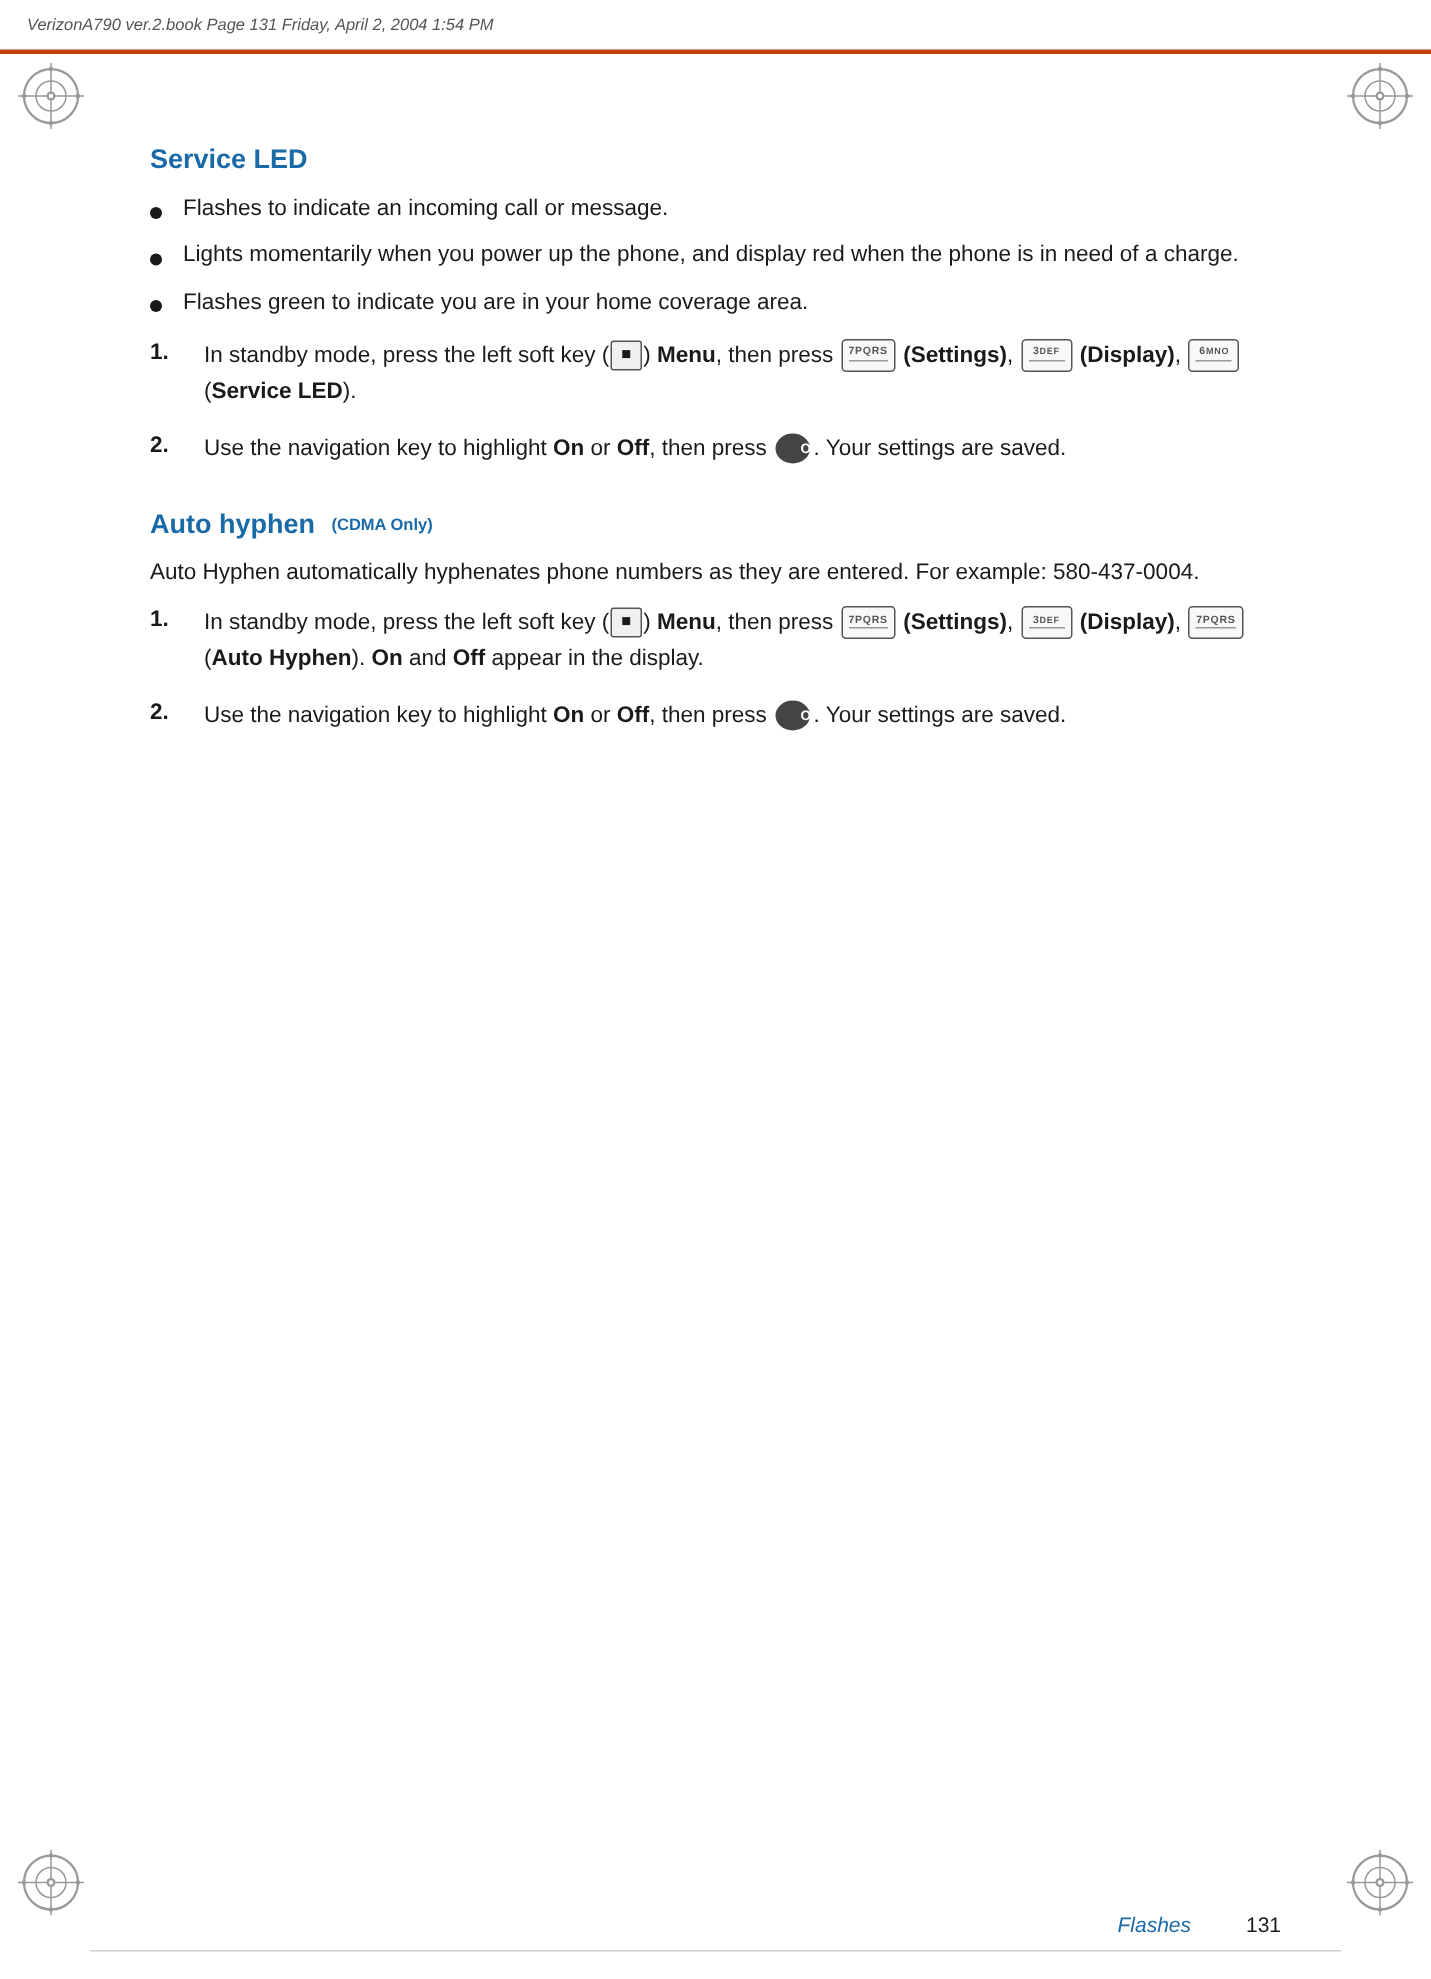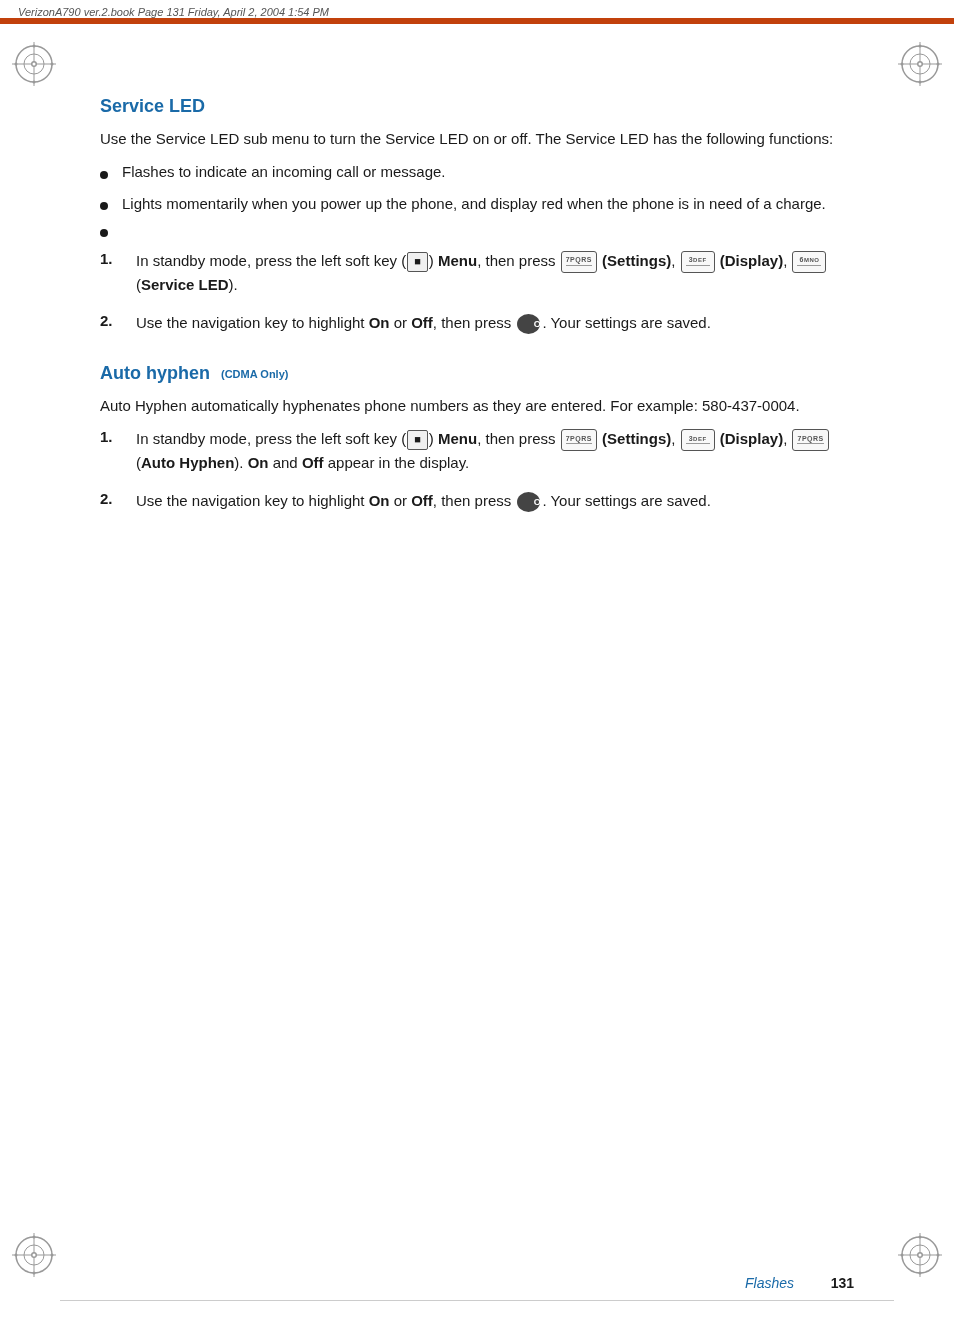--- a/index.html
+++ b/index.html
@@ -13,25 +13,25 @@
       color: #1a1a1a;
       position: relative;
     }
 
     
     .header-bar {
       position: absolute;
       top: 0;
       left: 0;
       right: 0;
-      height: 24px;
+      height: 36px;
       background: #ffffff;
-      border-bottom: 6px solid #c2410c;
+      border-bottom: 3px solid #c2410c;
       display: flex;
-      align-items: flex-end;
+      align-items: center;
       padding: 0 18px;
     }
 
     .header-bar-text {
       font-size: 11px;
       color: #555555;
       font-style: italic;
     }
 
     
@@ -219,21 +219,21 @@
       font-size: 14px;
       color: #1a6aa8;
       font-style: italic;
       position: absolute;
       right: 160px;
       bottom: 0;
     }
 
     .footer-pagenum {
       font-size: 14px;
-      font-weight: bold;
+      font-weight: normal;
       color: #1a1a1a;
       position: absolute;
       right: 100px;
       bottom: 0;
     }
 
     .footer-line {
       position: absolute;
       bottom: 18px;
       left: 60px;
@@ -308,33 +308,33 @@
     <circle cx="4" cy="22" r="1.5" fill="#999"></circle>
     <circle cx="40" cy="22" r="1.5" fill="#999"></circle>
   </svg>
 </div>
 
 <div class="content">
 
   <div>
     <div class="section-title">Service LED</div>
 
-    <p class="body-text">Use the Service LED sub menu to turn the Service LED on or off. The Service LED has the following functions:</p>
 
     <ul class="bullet-list">
       <li>
         <span class="bullet-dot"></span>
         <span>Flashes to indicate an incoming call or message.</span>
       </li>
       <li>
         <span class="bullet-dot"></span>
         <span>Lights momentarily when you power up the phone, and display red when the phone is in need of a charge.</span>
       </li>
       <li>
         <span class="bullet-dot"></span>
+        <span>Flashes green to indicate you are in your home coverage area.</span>
       </li>
     </ul>
 
     <div class="step">
       <span class="step-num">1.</span>
       <div class="step-content">
         In standby mode, press the left soft key (<span class="soft-key">■</span>) <strong>Menu</strong>, then press
         <span class="key-btn">
           <span class="key-label-top">7PQRS</span>
           <span class="key-line"></span>

